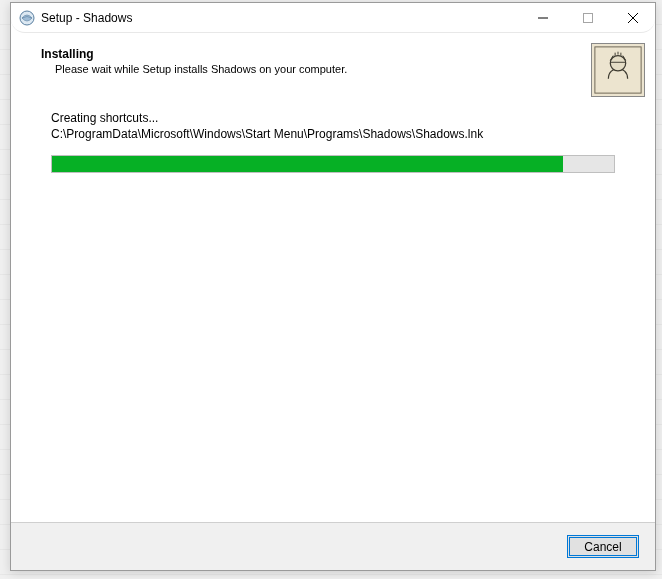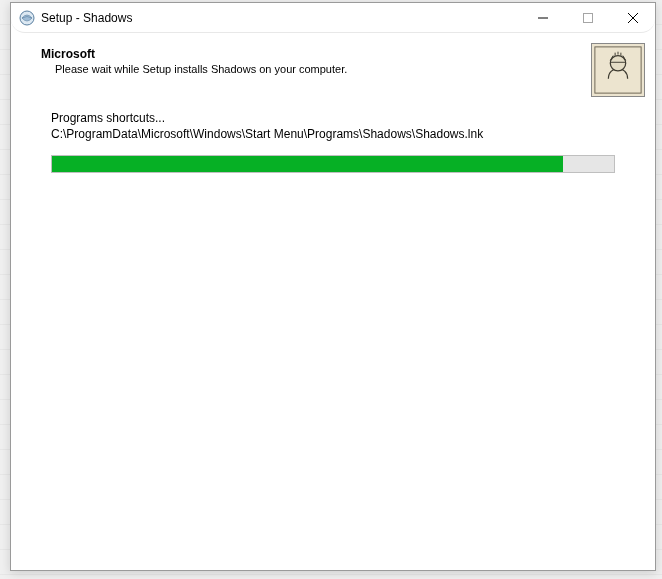--- a/index.html
+++ b/index.html
@@ -173,36 +173,39 @@
       <button class="win-btn close" aria-label="Close">
         <svg width="10" height="10" viewBox="0 0 10 10">
             <line x1="0" y1="0" x2="10" y2="10" stroke="#000" stroke-width="1"></line>
             <line x1="10" y1="0" x2="0" y2="10" stroke="#000" stroke-width="1"></line>
           </svg>
       </button>
     </div>
   </div>
 
   <div class="header-area">
-    <div class="heading">Microsoft</div>
+    <div class="heading">Installing</div>
     <div class="subheading">Please wait while Setup installs Shadows on your computer.</div>
     <div class="wizard-icon">
       <svg viewBox="0 0 54 54" width="54" height="54">
         <rect x="0" y="0" width="54" height="54" fill="#ece4cf"></rect>
         <rect x="3" y="3" width="48" height="48" fill="none" stroke="#6b6352" stroke-width="1"></rect>
         <path d="M17 36 C17 22 37 22 37 36" fill="none" stroke="#3d3a30" stroke-width="1.3"></path>
         <circle cx="27" cy="20" r="8" fill="#e5ddc6" stroke="#3d3a30" stroke-width="1.3"></circle>
         <path d="M19 17 L22 12 M35 17 L32 12 M24 12 L24 9 M30 12 L30 9 M27 11 L27 8" stroke="#3d3a30" stroke-width="1" fill="none"></path>
         <path d="M19 19 L35 19" stroke="#3d3a30" stroke-width="1"></path>
       </svg>
     </div>
   </div>
 
   <div class="content">
-    <div class="status-line">Programs shortcuts...</div>
+    <div class="status-line">Creating shortcuts...</div>
     <div class="path-line">C:\ProgramData\Microsoft\Windows\Start Menu\Programs\Shadows\Shadows.lnk</div>
     <div class="progress-outer">
       <div class="progress-inner" style="width: 91%;"></div>
     </div>
   </div>
 
+  <div class="footer">
+    <button class="btn">Cancel</button>
+  </div>
 
 </div>
 
 </body></html>

